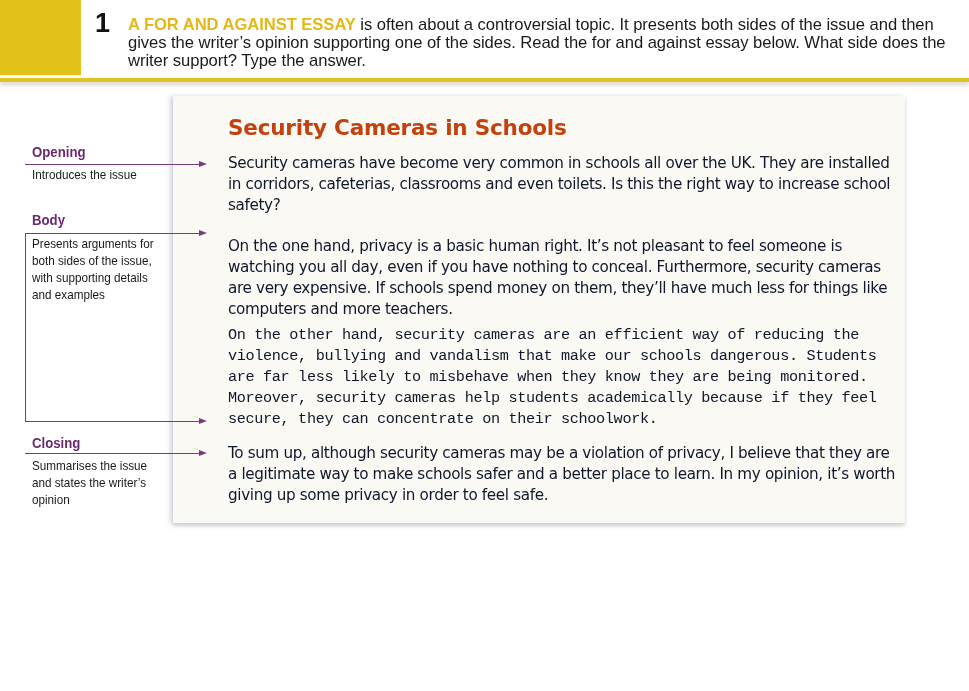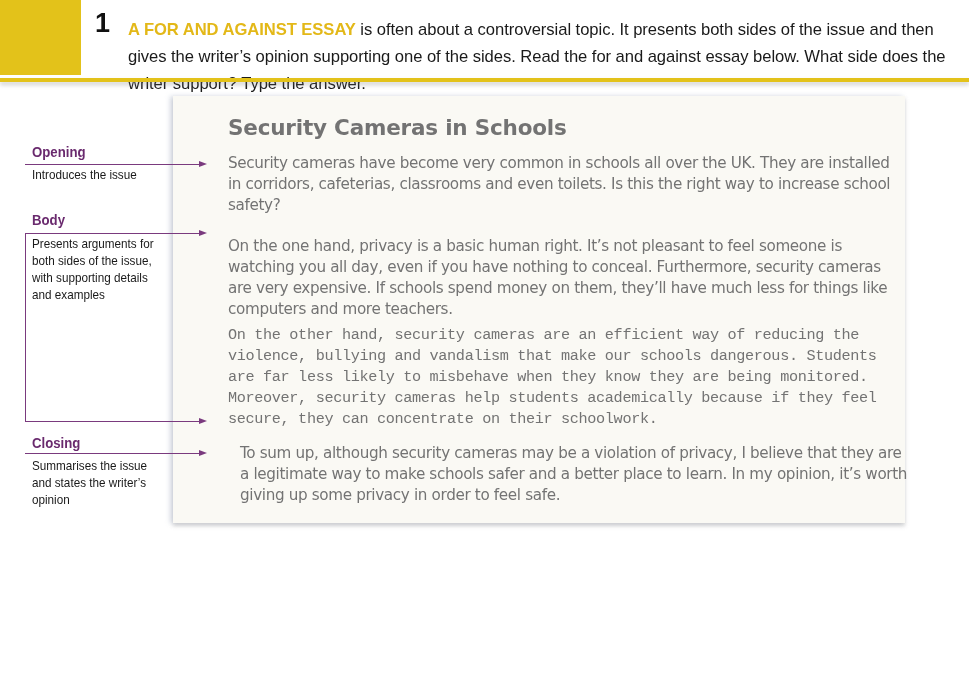--- a/index.html
+++ b/index.html
@@ -18,45 +18,45 @@
     box-shadow: 0 3px 4px rgba(120,120,120,0.35);
   }
   .q-number {
     position: absolute; left: 95px; top: 8px;
     font-family: "Liberation Sans", sans-serif;
     font-weight: bold; font-size: 27px; color: #111;
   }
   .instructions {
     position: absolute; left: 128px; top: 16px; width: 830px;
     font-family: "Liberation Sans", sans-serif;
-    font-size: 16.6px; line-height: 27px; color: #1a1a1a;
+    font-size: 16.6px; line-height: 18px; color: #1a1a1a;
     letter-spacing: -0.05px;
   }
   .instructions .kw { color: #e3b818; font-weight: bold; }
 
   .card {
     position: absolute; left: 173px; top: 96px; width: 732px; height: 427px;
     background: #faf9f4;
     box-shadow: -3px 0 5px rgba(170,180,200,0.45), 0 3px 4px rgba(150,150,150,0.4);
   }
   .essay-title {
     position: absolute; left: 228px; top: 115px;
     font-family: "DejaVu Sans", sans-serif; font-weight: bold;
-    font-size: 21.5px; color: #737373; letter-spacing: -0.2px;
+    font-size: 21.5px; color: #c2410c; letter-spacing: -0.2px;
   }
   .para {
     position: absolute; left: 228px; width: 670px;
     font-family: "DejaVu Sans", sans-serif;
-    font-size: 15.2px; line-height: 21px; color: #737373;
+    font-size: 15.2px; line-height: 21px; color: #0f172a;
     letter-spacing: -0.35px;
   }
   .p1 { top: 153px; }
   .p2 { top: 236px; }
   .p3 { top: 325px; font-family: Liberation Mono, monospace; }
-  .p4 { top: 443px; margin-left: 12px; }
+  .p4 { top: 443px; }
 
   .label-title {
     position: absolute; left: 32px;
     font-family: "Liberation Sans", sans-serif; font-weight: bold;
     font-size: 15px; color: #6a2a6e; transform: scaleX(0.88); transform-origin: left;
   }
   .label-desc {
     position: absolute; left: 32px; width: 150px;
     font-family: "Liberation Sans", sans-serif;
     font-size: 13px; line-height: 17px; color: #1a1a1a;

